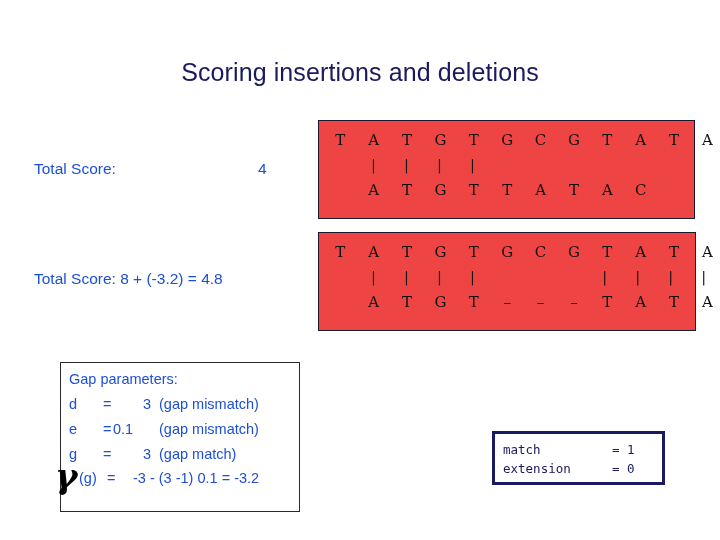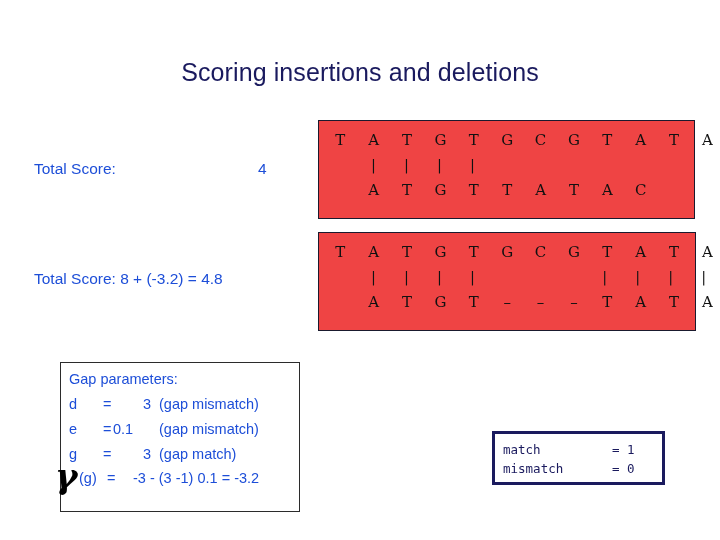--- a/index.html
+++ b/index.html
@@ -296,17 +296,17 @@
 
     <div id="gap-gamma-symbol">γ</div>
     <div class="gap-line" id="gap-gamma-arg">(g)</div>
     <div class="gap-line" id="gap-gamma-eq">=</div>
     <div class="gap-line" id="gap-gamma-expr">-3 - (3 -1) 0.1 = -3.2</div>
   </div>
 
   <div id="match-box">
     <div class="match-line" id="match-label">match</div>
     <div class="match-line" id="match-value">= 1</div>
-    <div class="match-line" id="mismatch-label">mismatch</div>
+    <div class="match-line" id="mismatch-label">extension</div>
     <div class="match-line" id="mismatch-value">= 0</div>
   </div>
 
 </div>
 
 </body></html>

